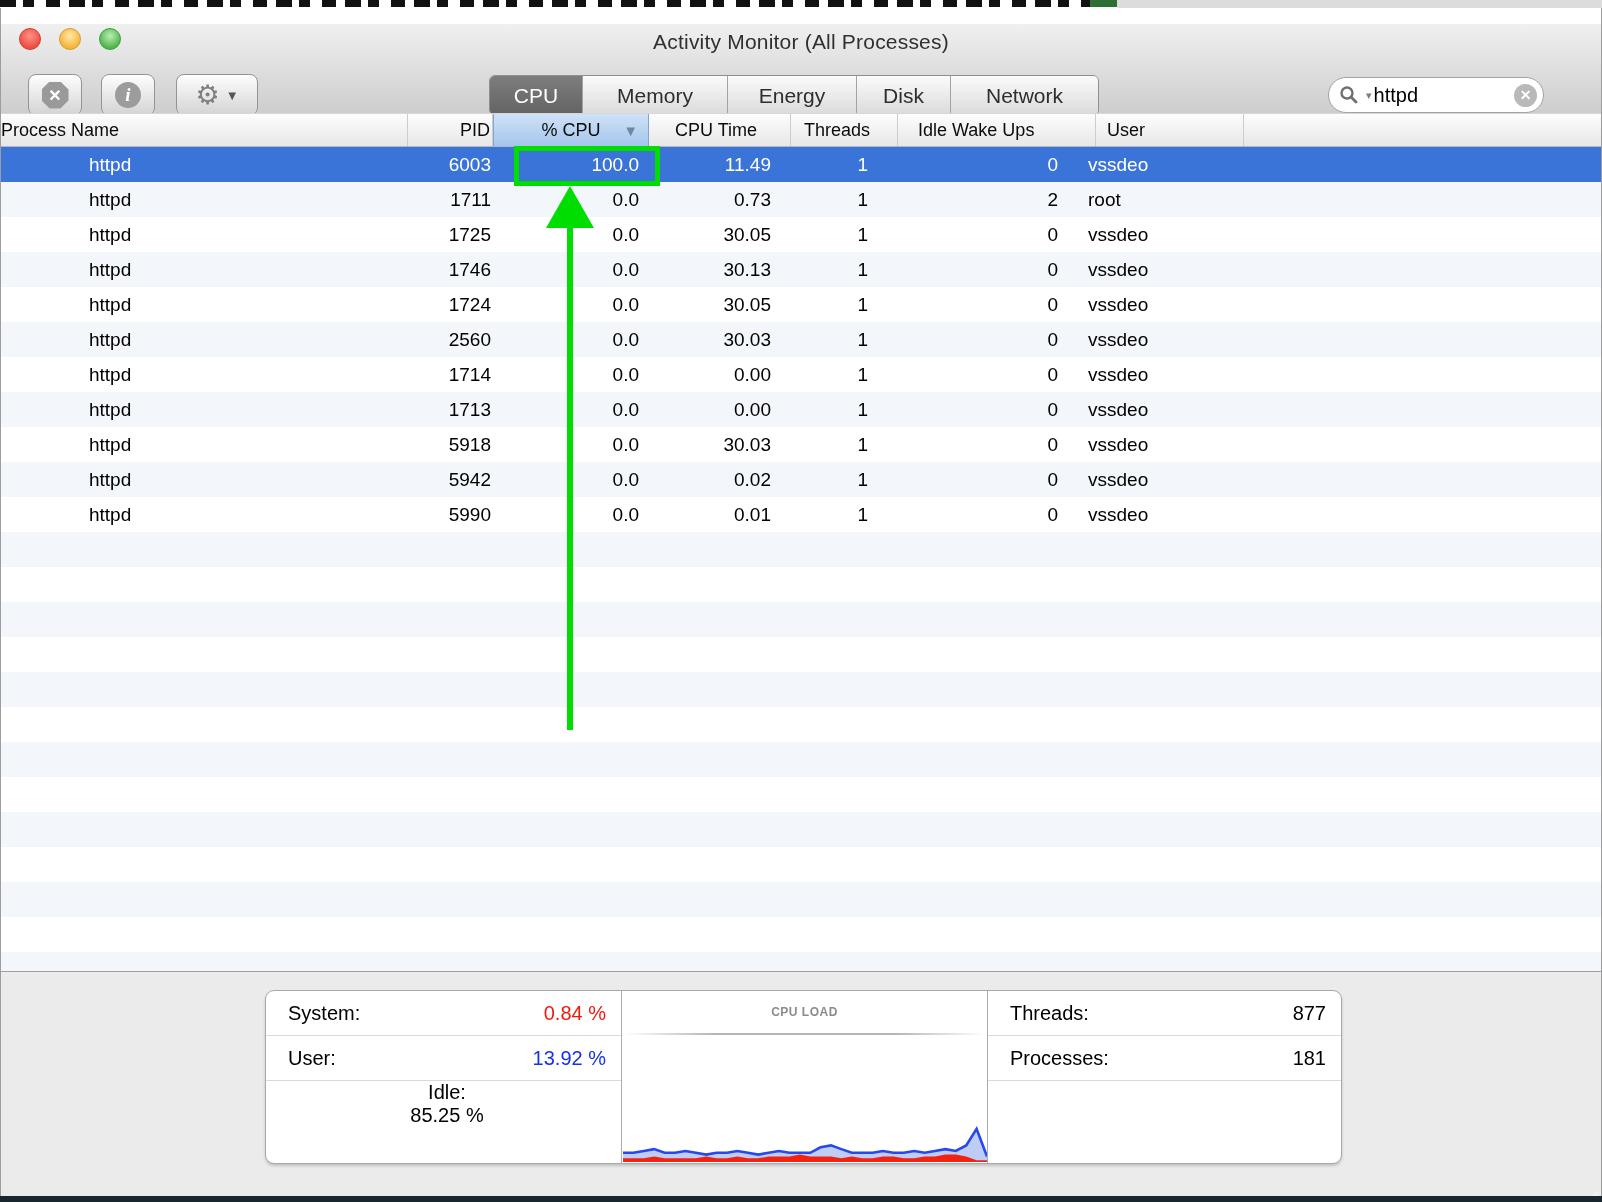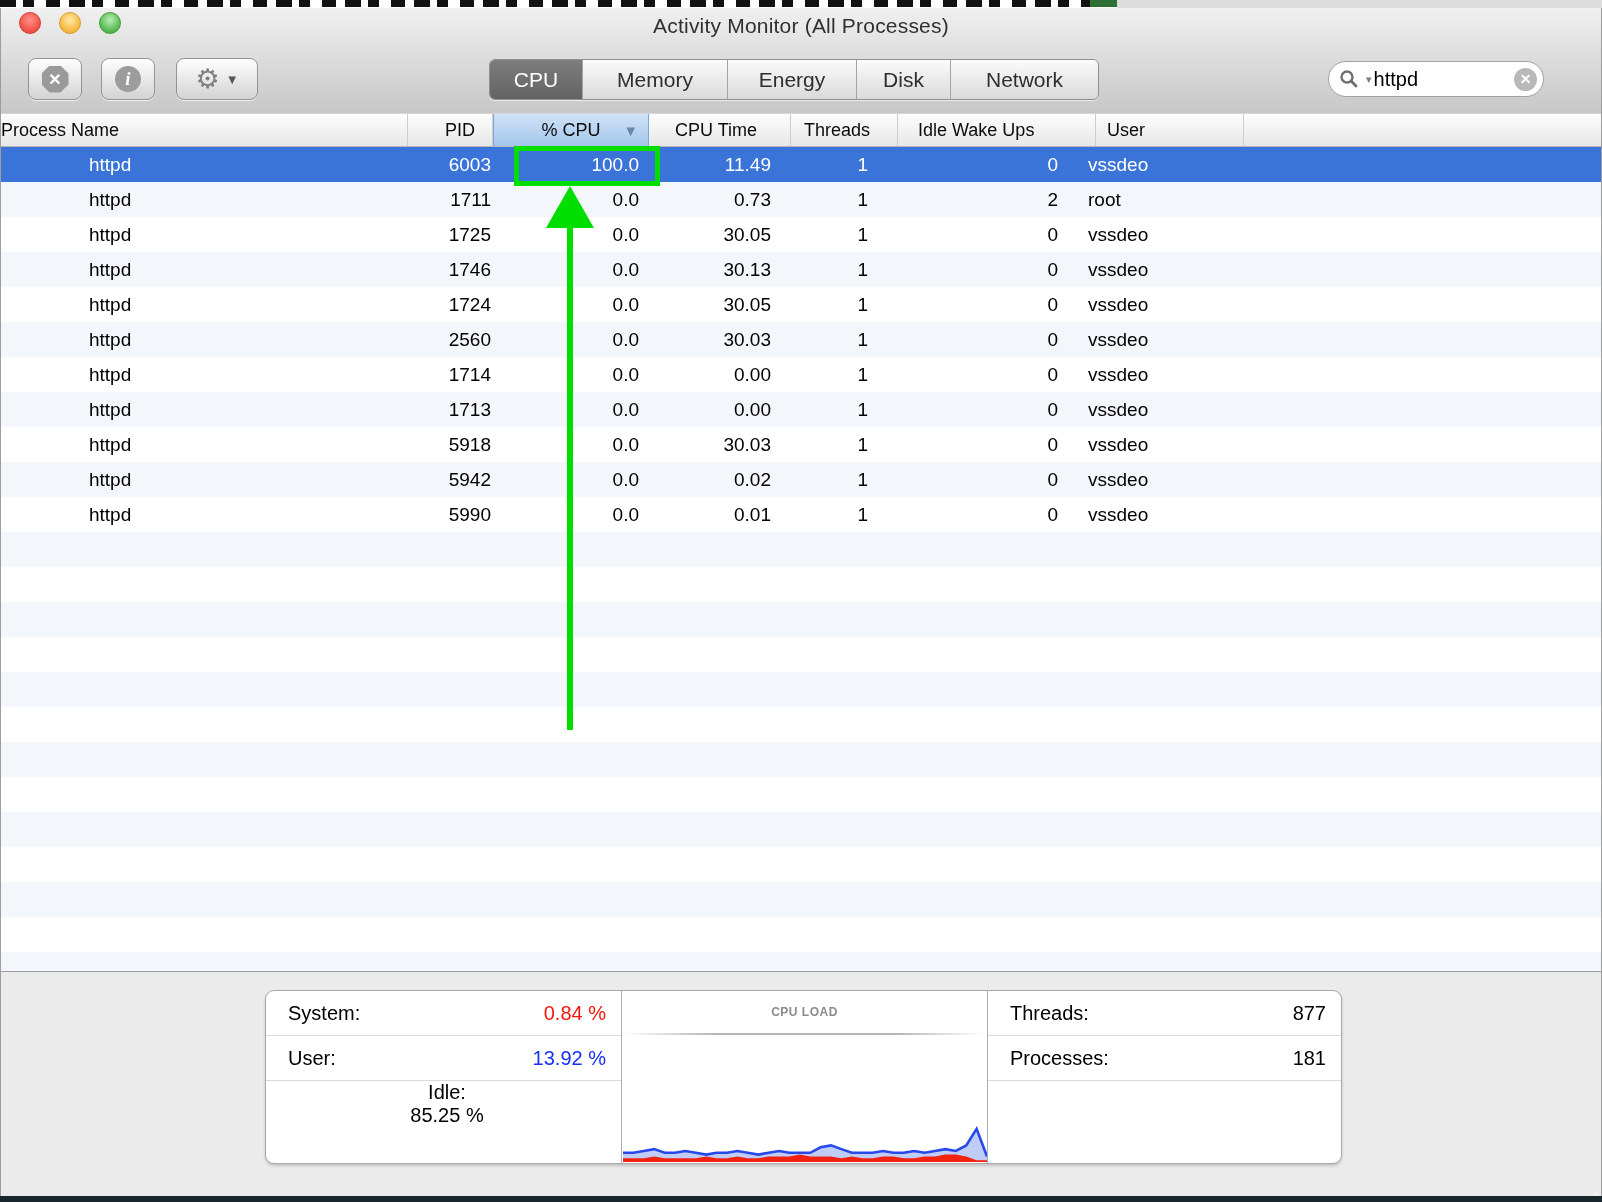--- a/index.html
+++ b/index.html
@@ -11,21 +11,21 @@
   .sliver-marks{position:absolute;left:0;top:0;width:1090px;height:7px;
     background:repeating-linear-gradient(90deg,#121212 0 16px,transparent 16px 23px,
       #121212 23px 34px,transparent 34px 46px,#121212 46px 60px,transparent 60px 69px);}
   .sliver-green{position:absolute;left:1090px;top:0;width:27px;height:7px;background:#2e6f34;}
   .sliver-gray{position:absolute;left:1117px;top:0;right:0;height:8px;background:#dcdcdc;}
 
   
   .window{position:absolute;left:0;top:8px;width:1602px;height:1188px;
     border-left:1px solid #9d9d9d;border-right:1px solid #9d9d9d;box-sizing:border-box;background:#fff;}
 
-  .chrome{position:absolute;left:0;top:0;right:0;height:105px;
+  .chrome{position:absolute;left:0;top:16px;right:0;height:105px;
     background:linear-gradient(#f0f0f0,#c7c7c7);border-bottom:1px solid #8d8d8d;}
 
   .traffic{position:absolute;top:4px;width:22px;height:22px;border-radius:50%;box-sizing:border-box;}
   .t-red{left:18px;background:radial-gradient(circle at 50% 35%,#ff9189,#ee4e42 70%);border:1px solid #ce3e33;}
   .t-yellow{left:58px;background:radial-gradient(circle at 50% 35%,#ffe9a8,#f5b53c 70%);border:1px solid #d89c2b;}
   .t-green{left:98px;background:radial-gradient(circle at 50% 35%,#b9f0b3,#52b64e 70%);border:1px solid #3f9c3c;}
 
   .win-title{position:absolute;left:0;right:0;top:6px;text-align:center;
     font-size:21px;color:#303030;font-weight:400;letter-spacing:.2px;}
 
@@ -65,21 +65,21 @@
     display:flex;align-items:center;justify-content:center;font-size:14px;font-weight:700;}
 
   
   .thead{position:absolute;left:0;right:0;top:105px;height:34px;box-sizing:border-box;
     background:linear-gradient(#fdfdfd,#e7e7e7);border-bottom:1px solid #b7b7b7;border-top:1px solid #d7d7d7;
     display:grid;grid-template-columns:407px 85px 156px 142px 107px 198px 148px auto;
     font-size:18px;color:#0b0b0b;}
   .hcell{display:flex;align-items:center;border-right:1px solid #cdcdcd;box-sizing:border-box;
     white-space:nowrap;overflow:hidden;}
   .h-name{padding-left:0;}
-  .h-pid{justify-content:flex-end;padding-right:17px;}
+  .h-pid{justify-content:flex-end;padding-right:2px;}
   .h-cpu{background:linear-gradient(#cfe2f7,#a4c6ec);border-left:1px solid #7fa7d4;border-right:1px solid #7fa7d4;
     justify-content:center;position:relative;}
   .h-cpu .sorticon{position:absolute;right:10px;color:#6e87a3;font-size:15px;}
   .h-time{padding-left:26px;}
   .h-threads{padding-left:13px;}
   .h-idle{padding-left:20px;}
   .h-user{padding-left:11px;}
   .h-pad{border-right:none;}
 
   

